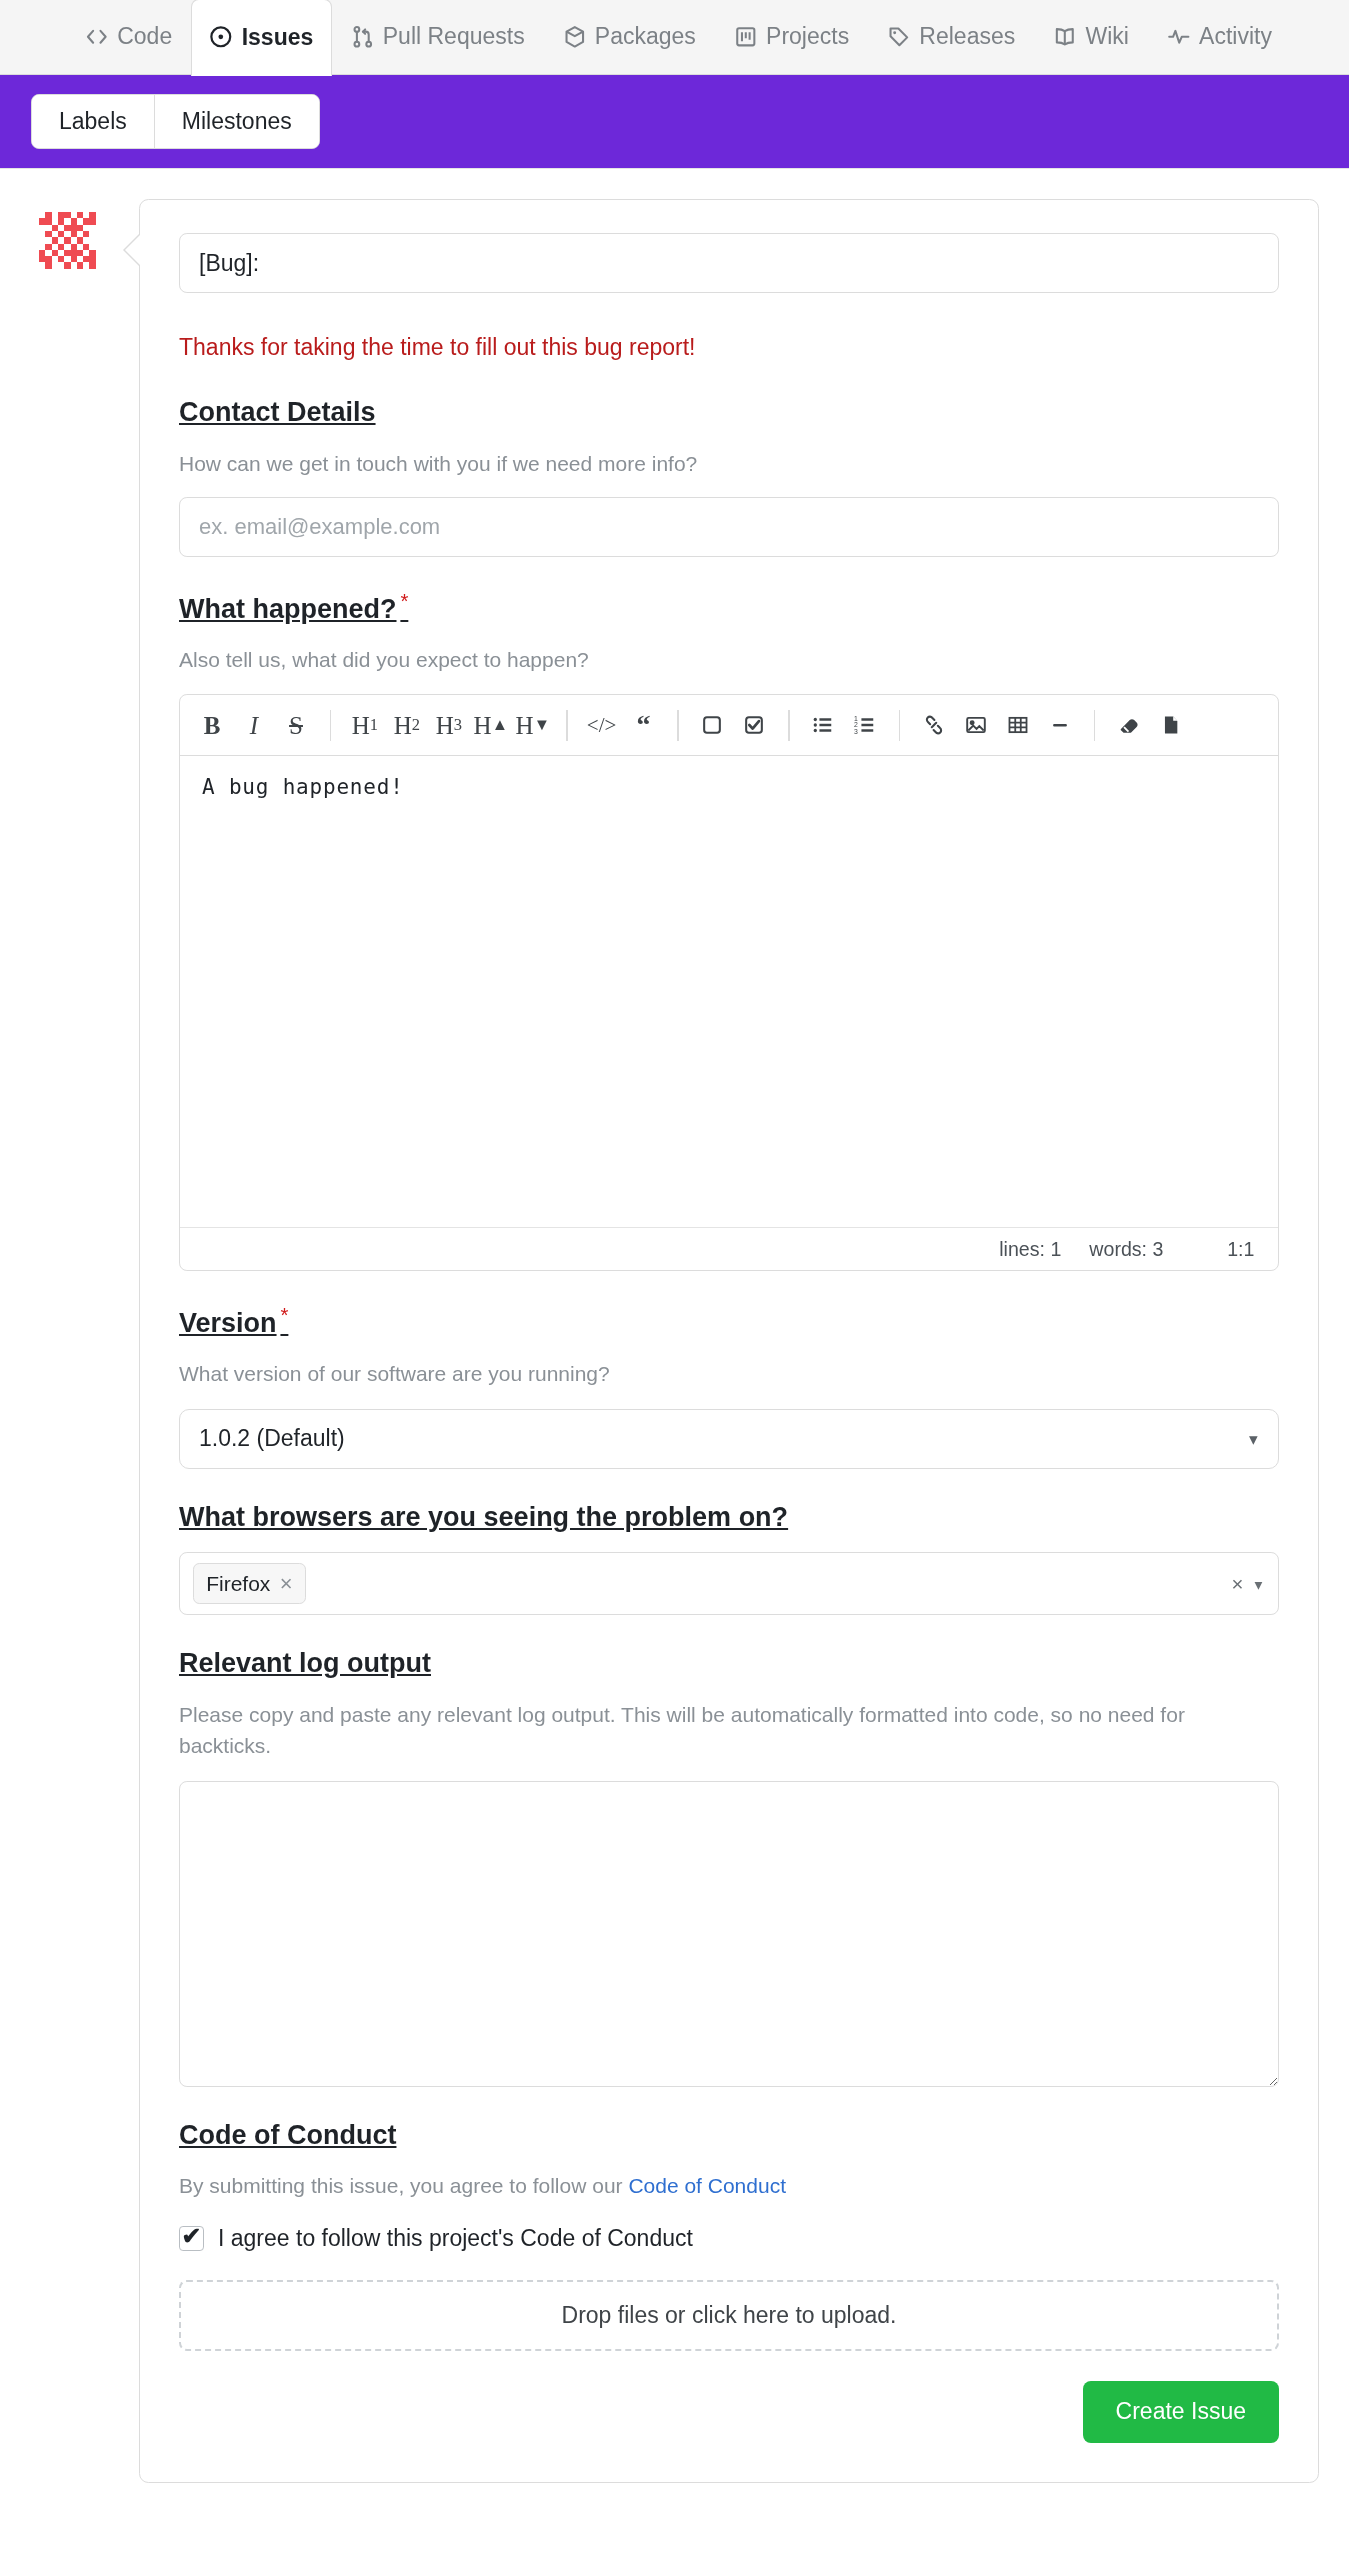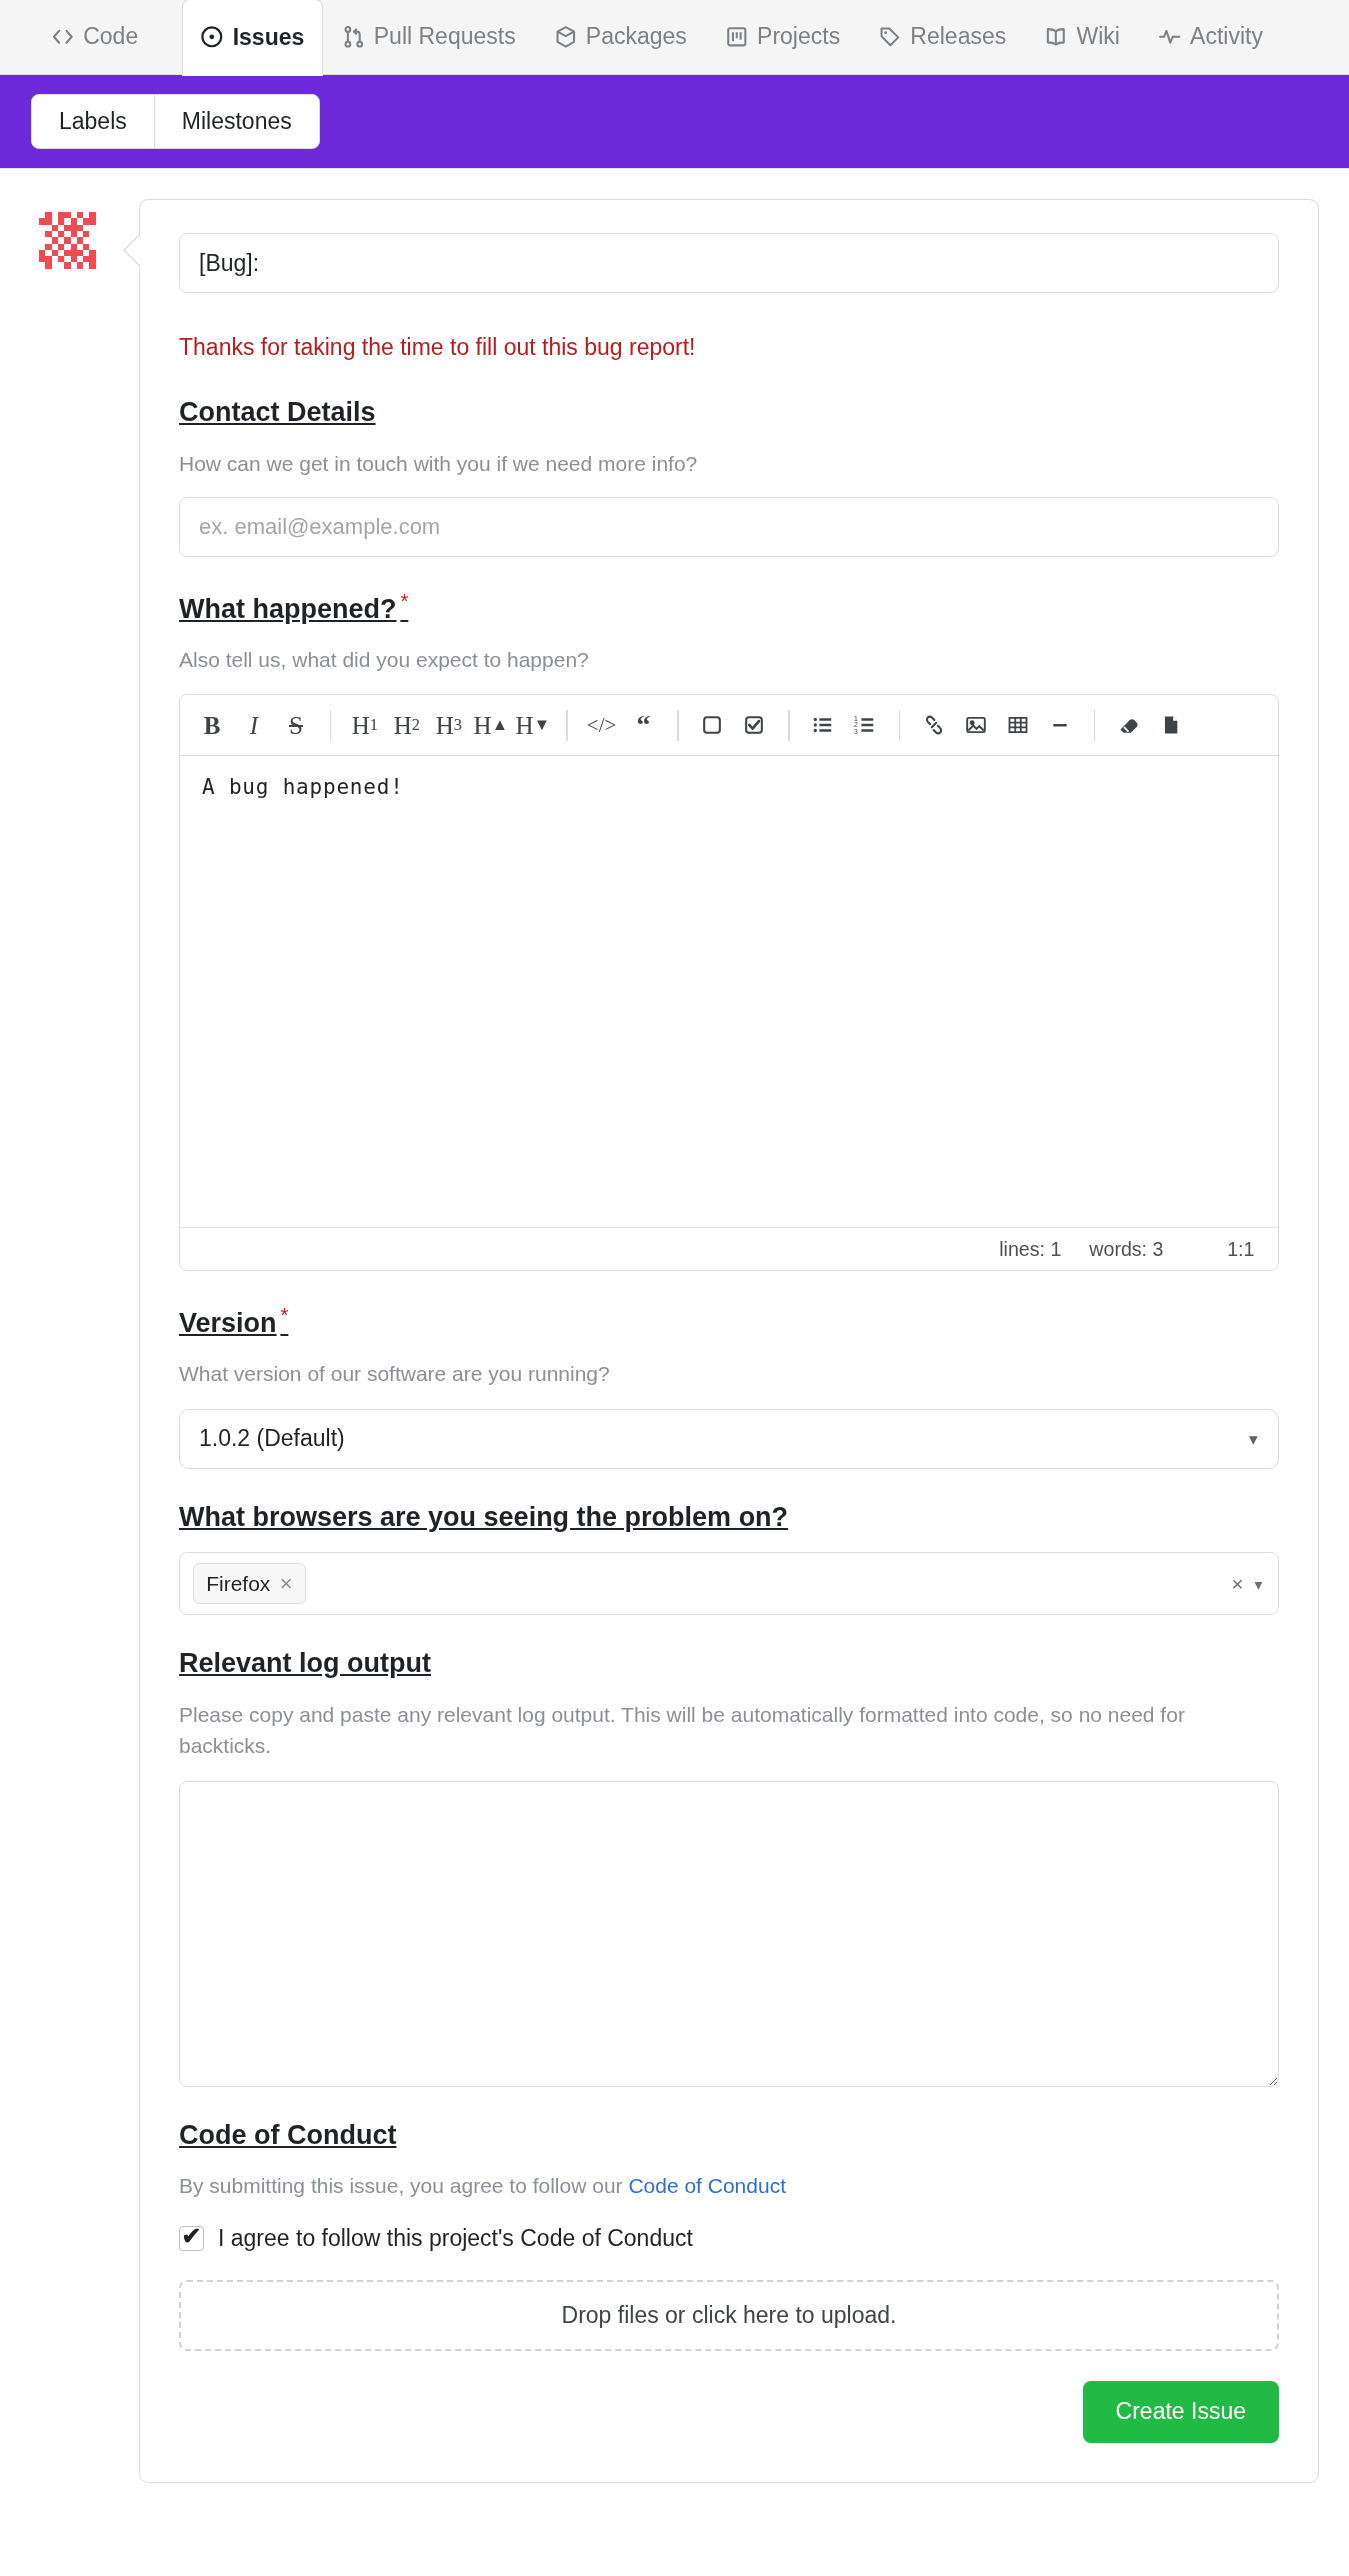--- a/index.html
+++ b/index.html
@@ -17,21 +17,21 @@
   }
 
   
   .repo-nav {
     position: relative;
     height: 75px;
     background: #f5f5f5;
     border-bottom: 1.6px solid #dcdcdc;
     display: flex;
     align-items: flex-end;
-    padding-left: 32px;
+    padding-left: 66px;
   }
   .repo-nav-inner {
     display: flex;
     align-items: flex-end;
     gap: 0;
     height: 75px;
   }
   .nav-tab {
     display: flex;
     align-items: center;
@@ -52,21 +52,20 @@
     font-weight: bold;
     background: #ffffff;
     border: 1.6px solid #dcdcdc;
     border-bottom: 1.6px solid #ffffff;
     border-radius: 7.9px 7.9px 0 0;
     height: 77px;
     align-self: flex-end;
     margin-bottom: -1.6px;
     z-index: 3;
     padding: 0 17.3px;
-    margin-left: 25px;
   }
   .nav-tab.active .ico svg { stroke: #1f2328; }
 
   
   .subbar {
     height: 94px;
     display: flex;
     align-items: center;
     padding-left: 31px;
     border-bottom: 1.6px solid #e4e4e4;

